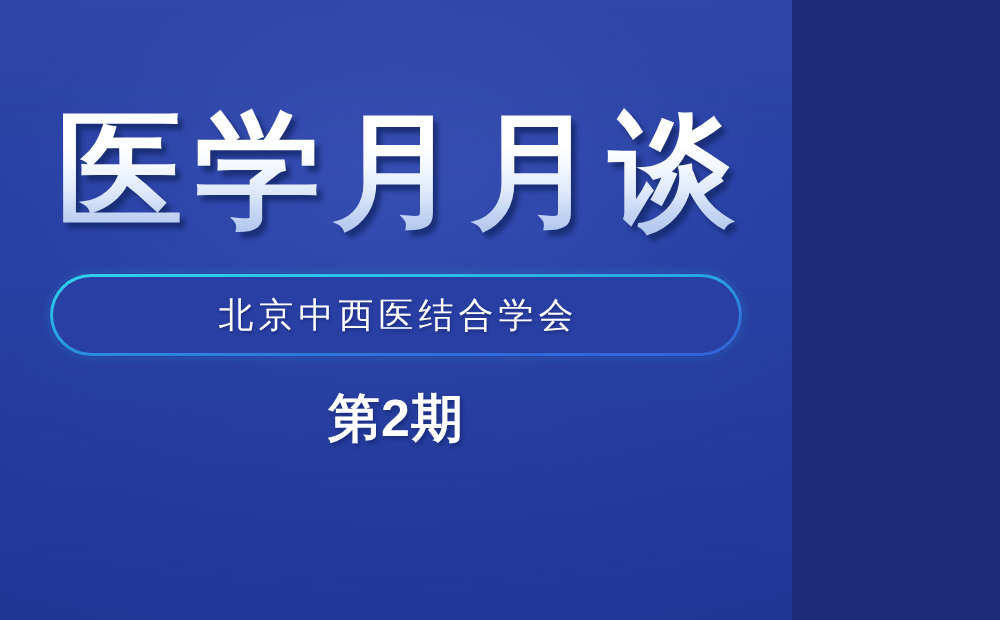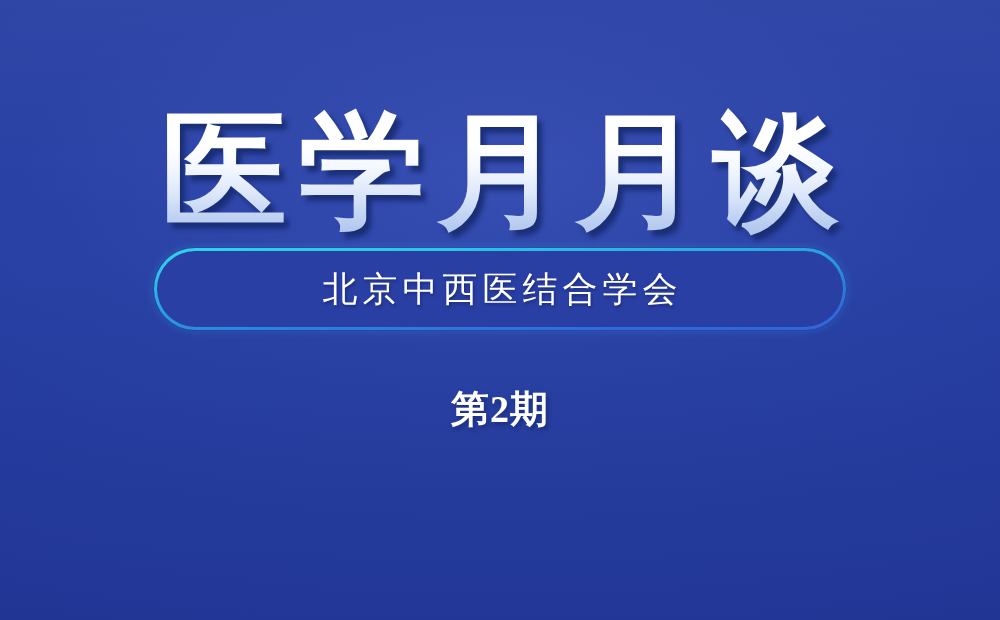--- a/index.html
+++ b/index.html
@@ -4,21 +4,21 @@
 <title>医学月月谈</title>
 <style>
   html, body {
     margin: 0;
     padding: 0;
     background: #1c2c7a;
   }
 
   #poster {
     position: relative;
-    width: 1000px;
+    width: 792px;
     height: 620px;
     overflow: hidden;
     background:
       radial-gradient(130% 95% at 50% 28%, #2b41a8 0%, #2840a4 42%, #23399e 78%, #223597 100%);
     font-family: "Liberation Serif", "DejaVu Serif", serif;
     -webkit-font-smoothing: antialiased;
     display: flex;
     flex-direction: column;
   }
 
@@ -89,20 +89,21 @@
     );
     -webkit-background-clip: text;
     background-clip: text;
     color: transparent;
     -webkit-text-fill-color: transparent;
   }
 
   
   .pill {
     position: relative;
+    margin-top: 26px;
     width: 692px;
     height: 82px;
     border-radius: 41px;
     display: flex;
     align-items: center;
     justify-content: center;
     box-sizing: border-box;
     background:
       linear-gradient(#2a3fa4, #2a3fa4) padding-box,
       linear-gradient(175deg,
@@ -131,29 +132,29 @@
     color: #ffffff;
     letter-spacing: 5px;
     text-indent: 5px;
     white-space: nowrap;
     text-shadow: 1px 2px 3px rgba(14,30,90,0.55);
     font-family: "Liberation Serif", "DejaVu Serif", serif;
   }
 
   
   .episode {
-    margin-top: 60px;
-    font-size: 38px;
+    margin-top: 36px;
+    font-size: 52px;
     font-weight: 700;
     color: #ffffff;
     letter-spacing: 1px;
     line-height: 1;
     white-space: nowrap;
     text-shadow: 2px 3px 4px rgba(14,30,90,0.5);
-    font-family: Liberation Serif, serif;
+    font-family: Liberation Sans, sans-serif;
   }
 
   
   .theme {
     margin-top: 26px;
     font-size: 31px;
     font-weight: 400;
     color: #ffffff;
     letter-spacing: 2px;
     text-indent: 2px;

